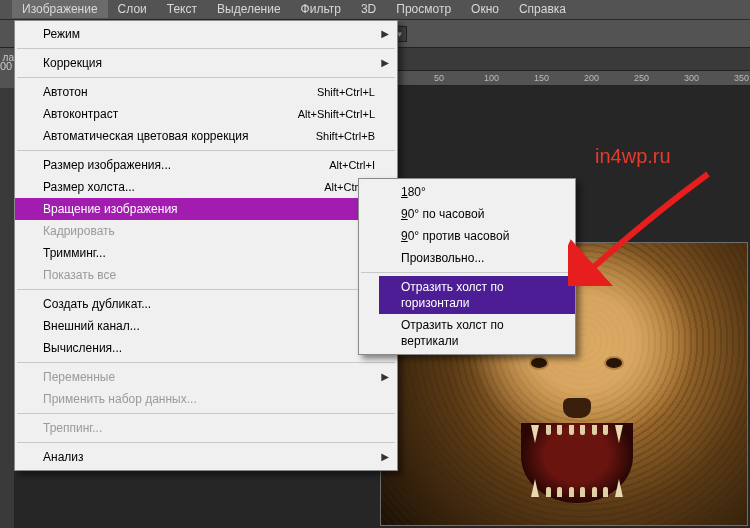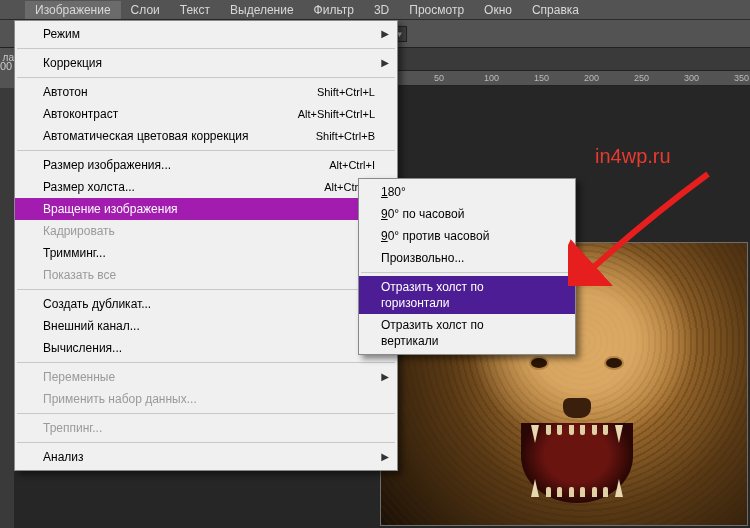--- a/index.html
+++ b/index.html
@@ -1,18 +1,18 @@
 <!DOCTYPE html>
 <html><head>
 <meta charset="utf-8">
 <style>
   * { margin: 0; padding: 0; box-sizing: border-box; font-family: "Segoe UI", Tahoma, sans-serif; }
   body { background: #3a3a3a; width: 750px; height: 528px; overflow: hidden; position: relative; }
 
-  .menubar { background: #535353; height: 20px; display: flex; align-items: center; padding-left: 25px; font-size: 12px; color: #d8d8d8; border-bottom: 1px solid #2a2a2a; }
+  .menubar { background: #535353; height: 20px; display: flex; align-items: flex-start; padding-left: 12px; font-size: 12px; color: #d8d8d8; border-bottom: 1px solid #2a2a2a; }
   .menubar .item { padding: 2px 10px; cursor: default; }
   .menubar .item.active { background: #6b6b6b; }
 
   .toolbar { background: #535353; height: 28px; border-bottom: 1px solid #222; display:flex; align-items:center; padding-left: 360px; font-size:11px; color:#ddd; gap:4px;}
   .toolbar .zoom { background:#404040; border:1px solid #222; padding:1px 4px; display:flex; align-items:center; gap:4px;}
   .toolbar .zoom .arr { font-size:9px; color:#bbb; }
 
   .leftbar { position:absolute; left:0; top:48px; width:14px; background:#535353; height:40px; color:#ccc; font-size:10px; text-align:right; padding-top:4px;}
   .leftnum { position:absolute; left:0; top:60px; width:14px; color:#ccc; font-size:11px; }
 
@@ -39,21 +39,21 @@
   .dropdown { position:absolute; left:14px; top:20px; width:384px; background:#f0f0f0; border:1px solid #8a8a8a; box-shadow: 4px 4px 6px rgba(0,0,0,0.45); font-size:12px; color:#000; padding:2px 0; }
   .dropdown .row { display:flex; justify-content:space-between; align-items:center; padding:3px 22px 3px 28px; position:relative; cursor:default; line-height:16px;}
   .dropdown .row.disabled { color:#9a9a9a; }
   .dropdown .row .sc { color:#000; font-size:11px; }
   .dropdown .sep { height:1px; background:#c8c8c8; margin:3px 2px; }
   .dropdown .row .tri { position:absolute; right:8px; font-size:10px; color:#333; }
   .dropdown .row.hover { background:#a21caf; color:#fff; }
   .dropdown .row.hover .tri { color:#fff; }
 
   .submenu { position:absolute; left:358px; top:178px; width:218px; background:#f0f0f0; border:1px solid #8a8a8a; box-shadow:4px 4px 6px rgba(0,0,0,0.45); font-size:12px; color:#000; padding:2px 0;}
-  .submenu .row { padding:3px 36px 3px 22px; line-height:16px; cursor:default;}
+  .submenu .row { padding:3px 36px 3px 22px; line-height:16px; cursor:default;margin-left:20px;}
   .submenu .row.hl { background:#4c1d95; color:#fff; }
   .submenu .sep { height:1px; background:#c8c8c8; margin:3px 2px; }
   .ul { text-decoration: underline; }
 
   .watermark { position:absolute; left:595px; top:145px; color:#e83a2f; font-size:20px; font-weight:400; font-family: Arial, sans-serif;}
   .arrow { position:absolute; left:568px; top:166px; width:150px; height:120px; pointer-events:none; }
 </style>
 </head>
 <body>
 

